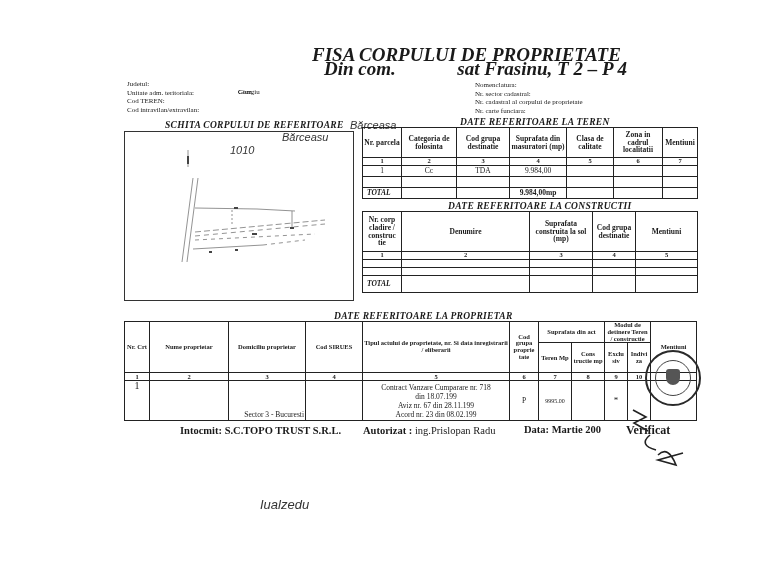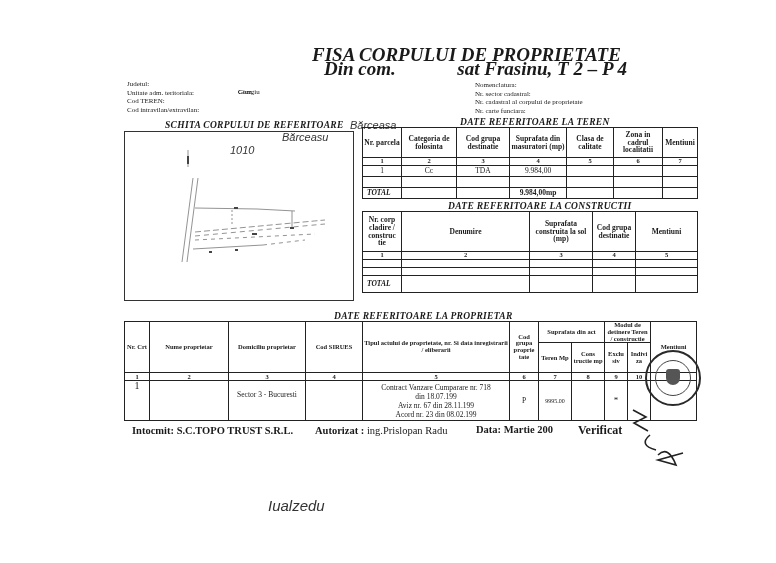--- a/index.html
+++ b/index.html
@@ -12,21 +12,21 @@
   .small { font-size:7px; font-weight:normal; font-family:"Liberation Serif", serif; }
   .hand { font-family:Liberation Sans, sans-serif; font-style:italic; color:#333; font-size:11px;margin-top:48px; }
   .section { font-style:italic; font-weight:bold; font-size:9.5px; letter-spacing:0.3px; }
   table.grid { border-collapse:collapse; position:absolute; font-size:7.5px; }
   table.grid td { border:1px solid #222; text-align:center; vertical-align:middle; padding:0 1px; line-height:1.05; }
   table.grid td.h { font-weight:bold; }
   table.grid td.num { font-size:6.5px; height:7px; font-weight:bold; }
   table.grid td.it { font-style:italic; font-weight:bold; text-align:left; padding-left:4px; }
   .sketch-box { position:absolute; border:1.5px solid #333; }
   .stamp { position:absolute; border-radius:50%; border:2px solid #2a2a2a; }
-  .footer { font-weight:bold; font-size:10.5px; }
+  .footer { font-weight:bold; font-size:10.5px;margin-left:48px; }
   .footer .norm { font-weight:normal; }
 </style>
 </head>
 <body>
 
 <div class="abs title" style="left:312px;top:44px;">FISA CORPULUI DE PROPRIETATE</div>
 <div class="abs title" style="left:305px;top:58px;margin-left:19px;">
   <span>Din com.</span>
   <span style="display:inline-block;width:52px;"></span>
   <span>sat Frasinu, T 2 – P 4</span>
@@ -200,21 +200,21 @@
     <td class="num">6</td>
     <td class="num">7</td>
     <td class="num">8</td>
     <td class="num">9</td>
     <td class="num">10</td>
     <td class="num">11</td>
   </tr>
   <tr style="height:40px;font-size:7.5px;">
     <td style="vertical-align:top;font-size:10px;">1</td>
     <td></td>
-    <td style="vertical-align:bottom;padding-bottom:22px;">Sector 3 - Bucuresti</td>
+    <td style="vertical-align:bottom;padding-bottom:2px;text-align:right;">Sector 3 - Bucuresti</td>
     <td></td>
     <td style="line-height:1.2;">
       <div>Contract Vanzare Cumparare nr. 718</div>
       <div>din 18.07.199</div>
       <div>Aviz nr. 67 din 28.11.199</div>
       <div>Acord nr. 23 din 08.02.199</div>
     </td>
     <td>P</td>
     <td style="font-size:6px;">9995.00</td>
     <td></td>
@@ -237,16 +237,16 @@
 <div class="abs footer" style="left:315px;top:425px;white-space:nowrap;">
   <span>Autorizat :</span>
   <span class="norm">ing.Prislopan Radu</span>
 </div>
 <div class="abs footer" style="left:476px;top:424px;white-space:nowrap;">
   <span>Data:</span>
   <span>Martie 200</span>
 </div>
 <div class="abs footer" style="left:578px;top:423px;font-size:12px;">Verificat</div>
 
-<div class="abs hand" style="left:268px;top:449px;font-size:15px;">Iualzedu</div>
+<div class="abs hand" style="left:260px;top:449px;font-size:13px;">Iualzedu</div>
 <svg class="abs" style="left:628px;top:405px;" width="60" height="70" viewBox="0 0 60 70">
   <path d="M5 5 L18 12 L6 18 L20 26 M22 30 Q10 40 28 45 M30 50 Q40 40 48 60 L30 55 L55 48" stroke="#222" stroke-width="1.6" fill="none"></path>
 </svg>
 
 </body></html>

